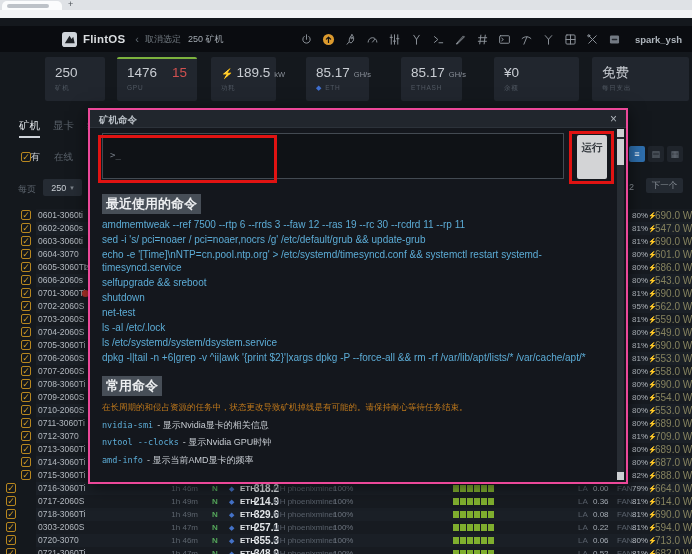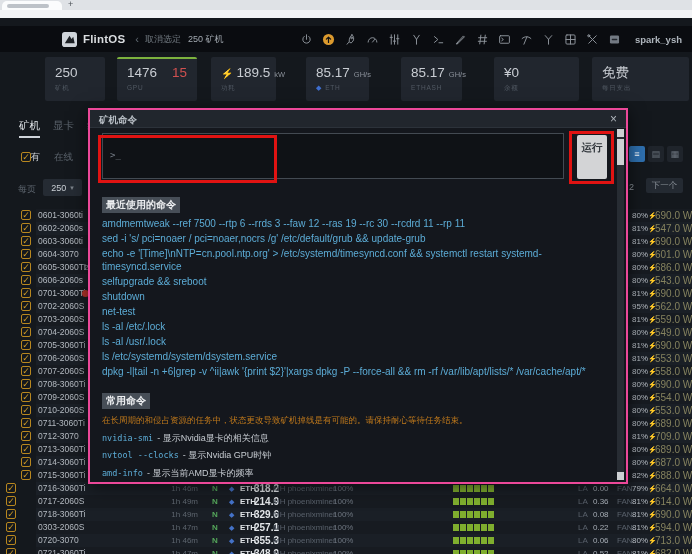--- a/index.html
+++ b/index.html
@@ -83,21 +83,21 @@
   #modal-title{position:absolute;left:9px;top:4px;font-size:9.5px;font-weight:bold;color:#b9bfc6;}
   #modal-close{position:absolute;right:9px;top:2px;font-size:12px;color:#aeb4ba;}
   #cmd-input{position:absolute;left:12px;top:23px;width:462px;height:46px;background:#0f1216;border:1px solid #434a52;}
   #cmd-prompt{position:absolute;left:7px;top:16px;font-family:"DejaVu Sans Mono",monospace;font-size:9px;color:#767e87;}
   #run-btn{position:absolute;left:487px;top:25px;width:30px;height:44px;background:#d3d4d6;border-radius:2px;color:#33383e;font-size:10.5px;font-weight:bold;text-align:center;line-height:19px;padding-top:3px;word-break:break-all;}
   .mscroll{position:absolute;right:2px;top:19px;bottom:2px;width:7px;background:#272c33;}
   .mscroll .up{position:absolute;top:0;left:0;right:0;height:8px;background:#cdd0d3;}
   .mscroll .thumb{position:absolute;top:10px;left:0;right:0;height:26px;background:#cdd0d3;}
   .mscroll .down{position:absolute;bottom:0;left:0;right:0;height:8px;background:#cdd0d3;}
   #modal-content{position:absolute;left:12px;top:84px;right:18px;}
-  .sec-hdr{display:inline-block;background:#474e57;color:#eceef0;font-weight:bold;font-size:10px;padding:1px 4px;}
+  .sec-hdr{display:inline-block;background:#474e57;color:#eceef0;font-weight:bold;font-size:13px;padding:1px 4px;}
   .sec-hdr-wrap{margin-top:0;}
   .sec-hdr-wrap.common{margin-top:12px;}
   .cmdline{font-family:Liberation Sans, sans-serif;font-size:10px;line-height:13px;color:#5cacd6;margin-top:2px;word-wrap:break-word;}
   .cmdline:first-of-type{margin-top:4px;}
   .warning{font-size:8.5px;color:#c0791b;margin-top:6px;line-height:11px;}
   .commonline{margin-top:3.5px;line-height:12px;}
   .commonline .cc{font-family:"DejaVu Sans Mono",monospace;font-size:8.5px;color:#5cacd6;}
   .commonline .cd{font-size:9px;color:#c6cbd1;margin-left:4px;}
   .annot{position:absolute;border:3px solid #e01312;z-index:9;}
   #annot-input{left:8px;top:25px;width:179px;height:48px;}
@@ -638,21 +638,20 @@
   <div id="modal-content">
     <div class="sec-hdr-wrap"><span class="sec-hdr">最近使用的命令</span></div>
     <div id="recent-list">
         <div class="cmdline">amdmemtweak --ref 7500 --rtp 6 --rrds 3 --faw 12 --ras 19 --rc 30 --rcdrd 11 --rp 11</div>
         <div class="cmdline">sed -i 's/ pci=noaer / pci=noaer,nocrs /g' /etc/default/grub &amp;&amp; update-grub</div>
         <div class="cmdline">echo -e '[Time]\nNTP=cn.pool.ntp.org' &gt; /etc/systemd/timesyncd.conf &amp;&amp; systemctl restart systemd-timesyncd.service</div>
         <div class="cmdline">selfupgrade &amp;&amp; sreboot</div>
         <div class="cmdline">shutdown</div>
         <div class="cmdline">net-test</div>
         <div class="cmdline">ls -al /etc/.lock</div>
-        <div class="cmdline">ls -al /usr/.lock</div>
         <div class="cmdline">ls /etc/systemd/system/dsystem.service</div>
         <div class="cmdline">dpkg -l|tail -n +6|grep -v ^ii|awk '{print $2}'|xargs dpkg -P --force-all &amp;&amp; rm -rf /var/lib/apt/lists/* /var/cache/apt/*</div>
       </div>
     <div class="sec-hdr-wrap common"><span class="sec-hdr">常用命令</span></div>
     <div class="warning">在长周期的和侵占资源的任务中，状态更改导致矿机掉线是有可能的。请保持耐心等待任务结束。</div>
     <div id="common-list">
         <div class="commonline"><span class="cc">nvidia-smi</span><span class="cd">- 显示Nvidia显卡的相关信息</span></div>
         <div class="commonline"><span class="cc">nvtool --clocks</span><span class="cd">- 显示Nvidia GPU时钟</span></div>
         <div class="commonline"><span class="cc">amd-info</span><span class="cd">- 显示当前AMD显卡的频率</span></div>
       </div>

